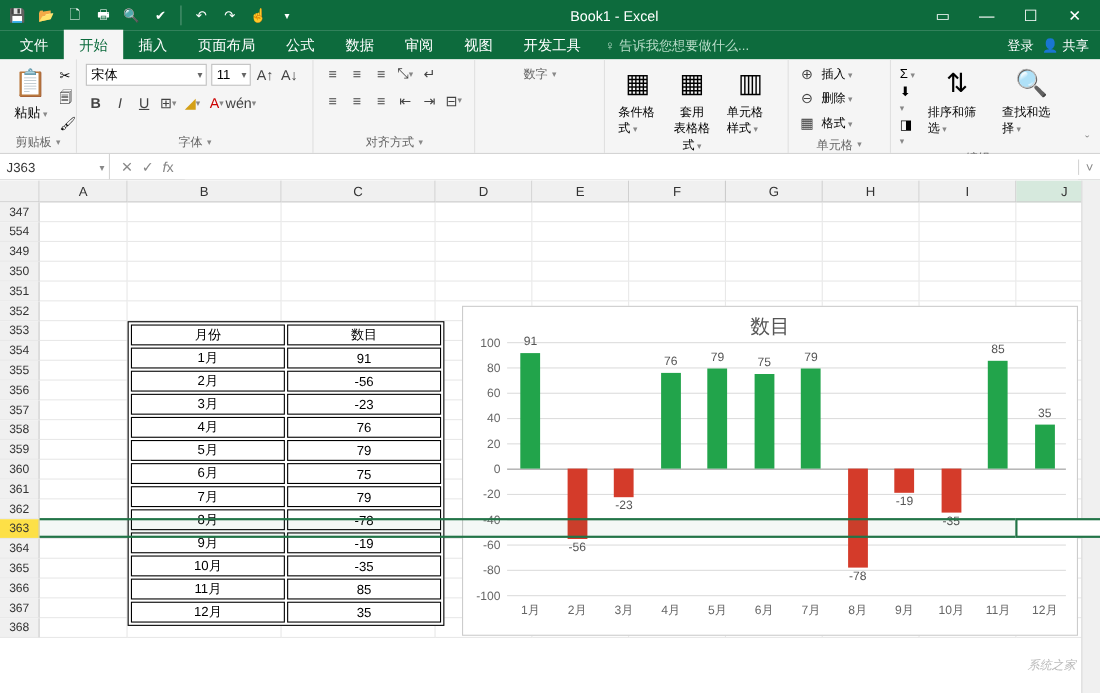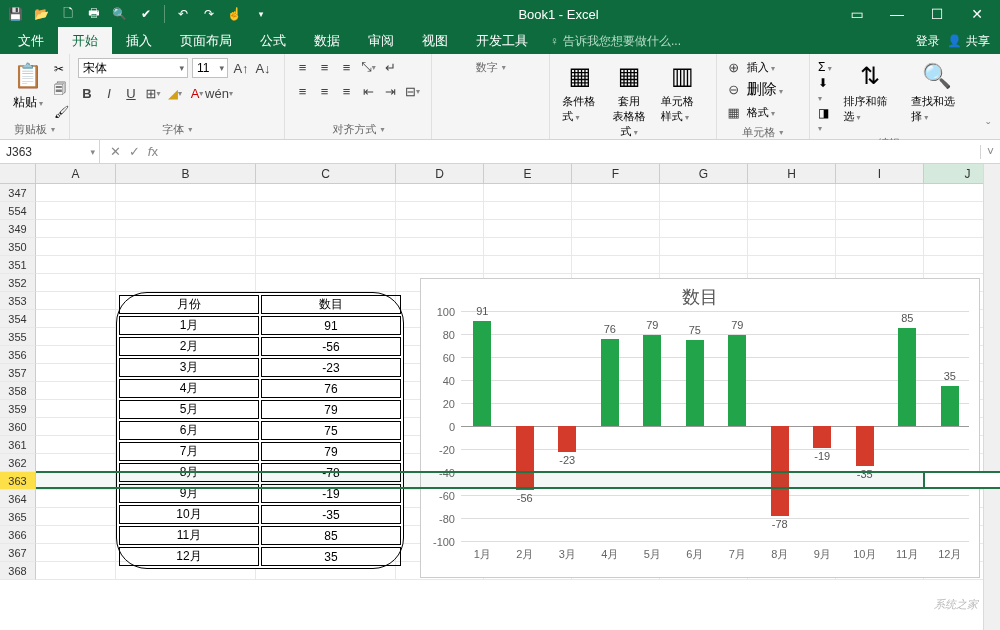--- a/index.html
+++ b/index.html
@@ -210,21 +210,21 @@
   </div>
 
   <div class="group" style="width:95px">
     <div class="body" style="flex-direction:column;gap:2px;">
       <div class="rowctrl">
           <span class="ico">⊕</span>
           <span class="dd" style="font-size:11px">插入</span>
         </div>
       <div class="rowctrl">
           <span class="ico">⊖</span>
-          <span class="dd" style="font-size:15px">删除</span>
+          <span class="dd" style="font-size:11px">删除</span>
         </div>
       <div class="rowctrl">
           <span class="ico">▦</span>
           <span class="dd" style="font-size:11px">格式</span>
         </div>
     </div>
     <div class="label">单元格</div>
   </div>
 
   <div class="group" style="width:170px;border-right:none;">
@@ -557,21 +557,21 @@
         <div class="cell" style="width: 88px;"></div>
         <div class="cell" style="width: 88px;"></div>
         <div class="cell" style="width: 88px;"></div>
         <div class="cell" style="width: 88px;"></div>
         <div class="cell" style="width: 88px;"></div>
         <div class="cell" style="width: 88px;"></div>
         <div class="cell" style="width: 88px;"></div>
       </div>
     </div>
 
-  <table class="datatable" id="dtable" style="top:128px;left:116px;border-radius:31px;">
+  <table class="datatable" id="dtable" style="top:128px;left:116px;">
     <thead>
         <tr>
       <th style="width:140px">月份</th>
       <th style="width:140px">数目</th>
     </tr>
       </thead>
     <tbody id="dtbody">
         <tr>
           <td>1月</td>
           <td>91</td>

